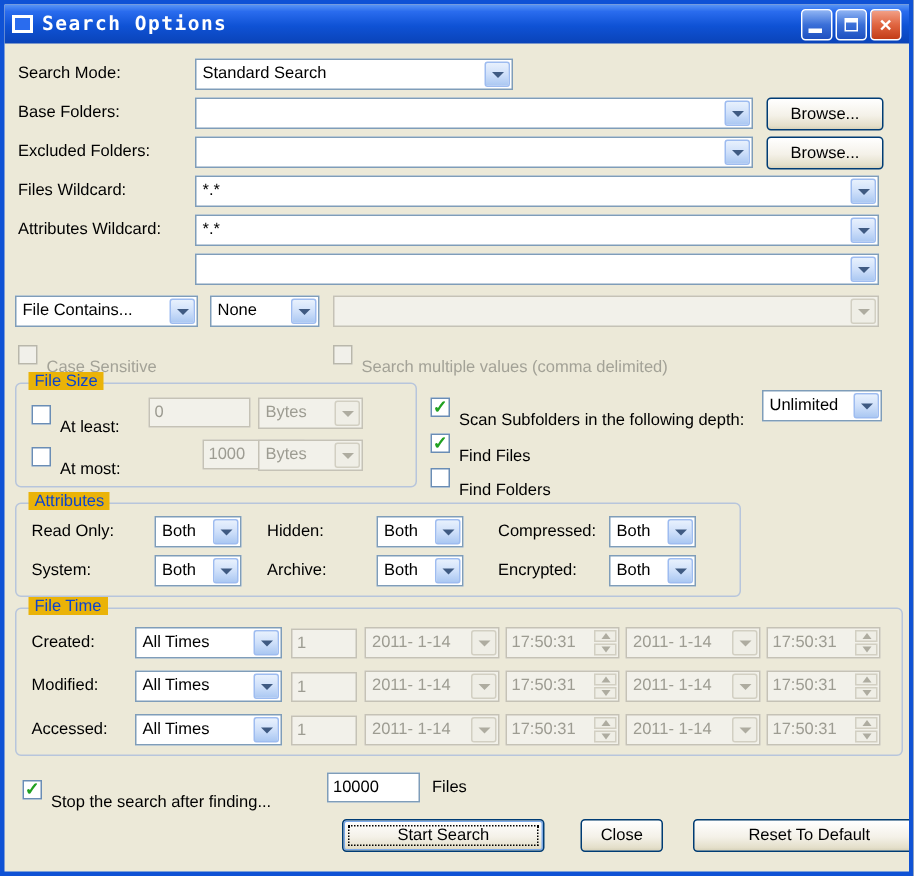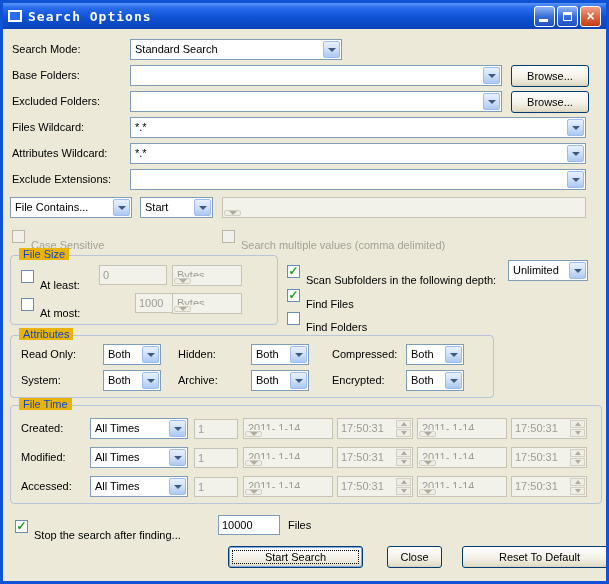--- a/index.html
+++ b/index.html
@@ -32,21 +32,21 @@
     position:absolute; height:21px; box-sizing:border-box;
     background:#fff; border:1px solid #7f9db9; display:flex; align-items:stretch;
   }
   .combo-text { flex:1; padding:0 4px; line-height:19px; white-space:nowrap; overflow:hidden; }
   .combo-btn {
     width:17px; margin:1px; box-sizing:border-box; border:1px solid #9ebcf0; border-radius:2px;
     background:linear-gradient(180deg,#e8f1fd 0%,#cfe0fa 50%,#abc8f2 100%);
     display:flex; align-items:center; justify-content:center;
   }
   .arr-dn { width:0; height:0; border-left:4px solid transparent; border-right:4px solid transparent; border-top:4px solid #3f5a82; }
-  .combo.disabled { background:#f2f1ea; border-color:#c5c2b6; color:#9d9c92;flex-direction:column; }
+  .combo.disabled { background:#f2f1ea; border-color:#c5c2b6; color:#9d9c92; }
   .combo.disabled .combo-btn { background:#efeee6; border-color:#d2cfc2; }
   .combo.disabled .arr-dn { border-top-color:#aeaca0; }
   .tfield {
     position:absolute; height:20px; box-sizing:border-box; border:1px solid #7f9db9;
     background:#fff; padding:0 3px; font-family:inherit; font-size:11px; color:#000;
   }
   .tfield:disabled { background:#f2f1ea; border-color:#c5c2b6; color:#9d9c92; }
   .cb { position:absolute; display:flex; align-items:center; height:14px; }
   .cb .box { position:relative; width:13px; height:13px; box-sizing:border-box; background:#fff; border:1px solid #6a8db5; margin-right:6px; flex:0 0 13px; }
   .cb .box.checked::after { content:"\2713"; position:absolute; left:0; top:-1px; width:11px; height:13px; line-height:13px; text-align:center; color:#21a121; font-weight:bold; font-size:12px; }
@@ -128,36 +128,35 @@
   </div>
 
   <span class="lbl" style="left:9px;top:140px">Attributes Wildcard:</span>
   <div class="combo" style="left:127px;top:140px;width:456px">
     <span class="combo-text">*.*</span>
     <span class="combo-btn">
         <span class="arr-dn"></span>
       </span>
   </div>
 
-  <span class="lbl" style="left:9px;top:166px">Exclude Extensions:</span>
   <div class="combo" style="left:127px;top:166px;width:456px">
     <span class="combo-text"></span>
     <span class="combo-btn">
         <span class="arr-dn"></span>
       </span>
   </div>
 
   <div class="combo" style="left:7px;top:194px;width:122px">
     <span class="combo-text">File Contains...</span>
     <span class="combo-btn">
         <span class="arr-dn"></span>
       </span>
   </div>
   <div class="combo" style="left:137px;top:194px;width:73px">
-    <span class="combo-text">Start</span>
+    <span class="combo-text">None</span>
     <span class="combo-btn">
         <span class="arr-dn"></span>
       </span>
   </div>
   <div class="combo disabled" style="left:219px;top:194px;width:364px">
     <span class="combo-text"></span>
     <span class="combo-btn">
         <span class="arr-dn"></span>
       </span>
   </div>

